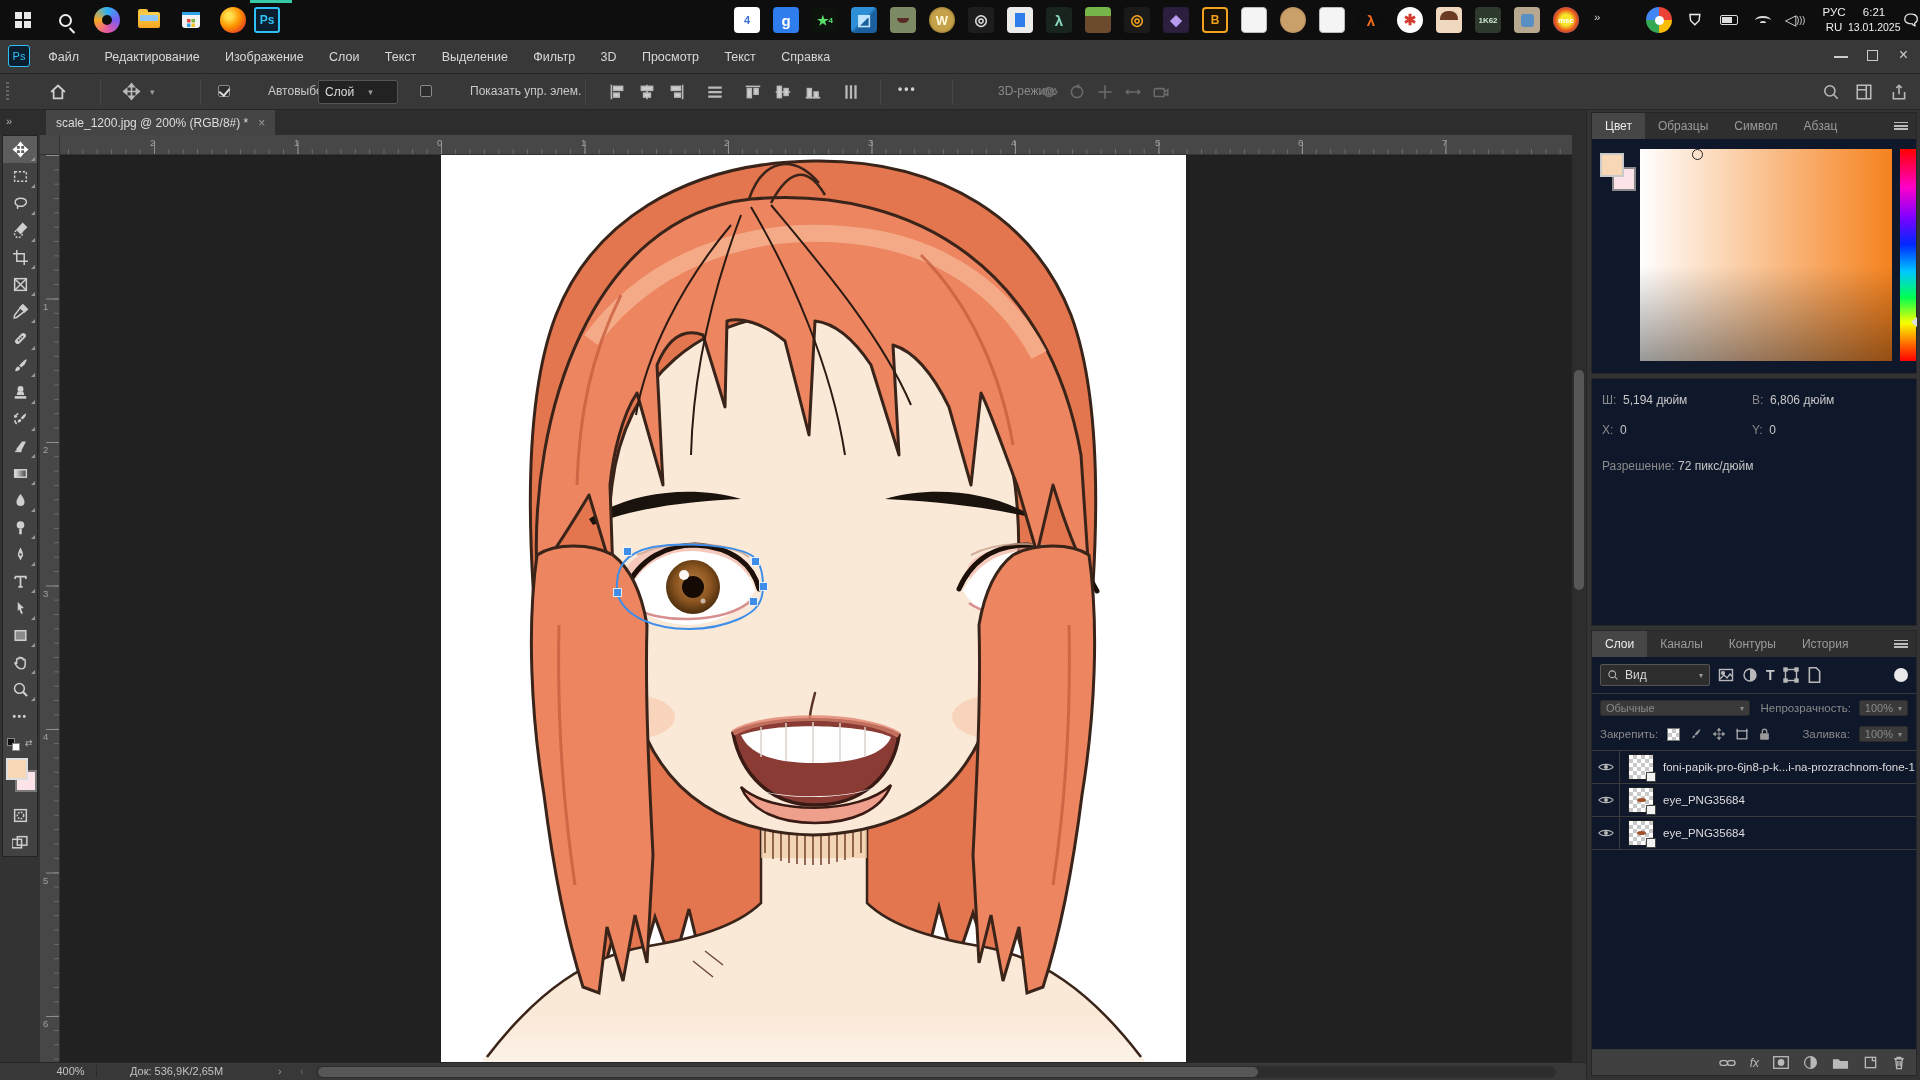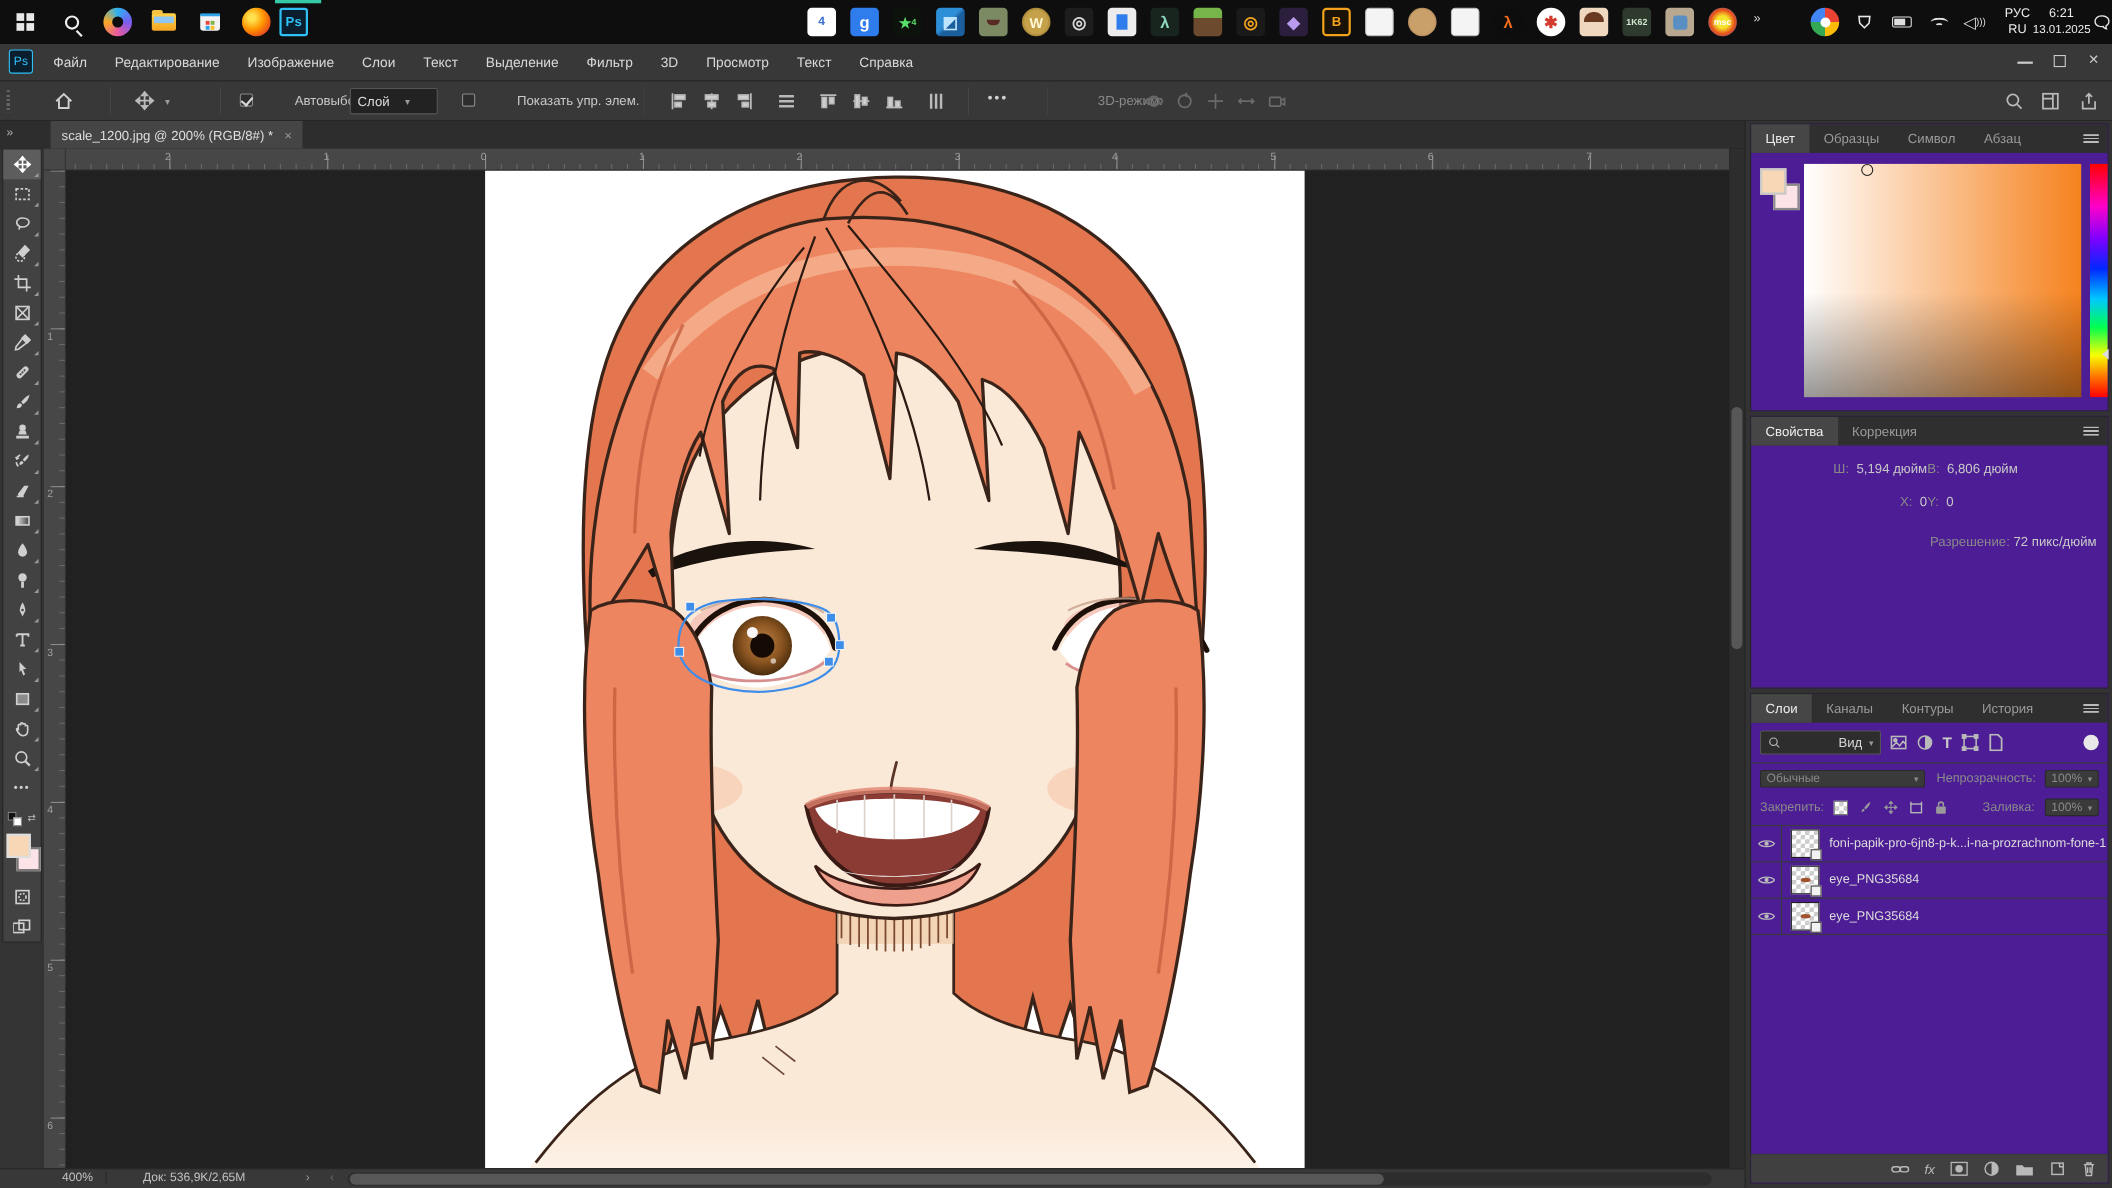--- a/index.html
+++ b/index.html
@@ -43,21 +43,21 @@
   #vruler { position:absolute; left:40px; top:155px; width:20px; height:907px; background:#474747; border-right:1px solid #333;
     background-image:linear-gradient(180deg,#8f8f8f 0 1px,transparent 1px),linear-gradient(180deg,#6b6b6b 0 1px,transparent 1px);
     background-size:13px 143.5px,5px 14.35px; background-position:right 0px,right 0px; background-repeat:repeat-y; }
   .rnum { position:absolute; color:#a0a0a0; font-size:9.5px; }
   #canvas-area { position:absolute; left:60px; top:155px; width:1512px; height:907px; background:#212121; overflow:hidden; }
   #document { position:absolute; left:381px; top:0; width:745px; height:907px; background:#fff; overflow:hidden; }
   #vscroll { position:absolute; left:1572px; top:135px; width:14px; height:927px; background:#2d2d2d; }
   #vscroll .thumb { position:absolute; left:2px; top:235px; width:10px; height:220px; background:#575757; border-radius:5px; }
   
   #dock { position:absolute; left:1586px; top:110px; width:334px; height:970px; background:#333; border-left:1px solid #262626; }
-  .panel { position:absolute; left:4px; width:326px; background:#4c1d95; border:1px solid #262626;text-align:right; }
+  .panel { position:absolute; left:4px; width:326px; background:#0f172a; border:1px solid #262626; }
   .ptabs { height:26px; background:#2f2f2f; display:flex; position:relative; }
   .ptab { padding:0 13px; line-height:26px; color:#9b9b9b; font-size:12px; }
   .ptab.act { background:#464646; color:#ededed; }
   .burger { position:absolute; right:8px; top:9px; width:14px; height:8px;
             background:linear-gradient(#bbb 0 1.5px,transparent 1.5px 3.2px,#bbb 3.2px 4.7px,transparent 4.7px 6.4px,#bbb 6.4px 8px); }
   .gray { color:#8a8a8a; }
   .valbox { background:#3a3a3a; border:1px solid #2a2a2a; border-radius:2px; color:#8a8a8a; padding:1px 5px; font-size:11px; display:inline-flex; gap:5px; align-items:center;}
   .checker { background-color:#fff;
      background-image:linear-gradient(45deg,#c9c9c9 25%,transparent 25%,transparent 75%,#c9c9c9 75%),
                       linear-gradient(45deg,#c9c9c9 25%,transparent 25%,transparent 75%,#c9c9c9 75%);
@@ -621,25 +621,20 @@
                   background:linear-gradient(rgba(0,0,0,0) 55%,rgba(0,0,0,0.4)),linear-gradient(90deg,#ffffff,#F5821E)">
         <span style="position:absolute;left:52px;top:0px;width:11px;height:11px;border:1.5px solid #222;border-radius:50%"></span>
       </div>
       <div style="position:absolute;left:308px;top:10px;width:16px;height:212px;
                   background:linear-gradient(#ff0000,#ff00c8 18%,#8000ff 32%,#0028ff 45%,#00c8ff 58%,#00ff50 70%,#f8ff00 82%,#ff6a00 92%,#ff0000)"></div>
       <span style="position:absolute;right:-1px;top:178px;border-top:5px solid transparent;border-bottom:5px solid transparent;border-right:6px solid #ddd"></span>
     </div>
   </div>
 
   <div class="panel" style="top:268px;height:248px">
-    <div class="ptabs">
-      <span class="ptab act">Свойства</span>
-      <span class="ptab">Коррекция</span>
-      <span class="burger"></span>
-    </div>
     <div style="padding:14px 10px;color:#c8c8c8;font-size:12px">
       <div style="display:flex;margin-bottom:16px">
         <span style="width:150px"><span class="gray">Ш:</span>&nbsp; <span>5,194 дюйм</span></span>
         <span><span class="gray">В:</span>&nbsp; <span>6,806 дюйм</span></span>
       </div>
       <div style="display:flex;margin-bottom:22px">
         <span style="width:150px"><span class="gray">X:</span>&nbsp; <span>0</span></span>
         <span><span class="gray">Y:</span>&nbsp; <span>0</span></span>
       </div>
       <div><span class="gray">Разрешение:</span> <span>72 пикс/дюйм</span></div>

